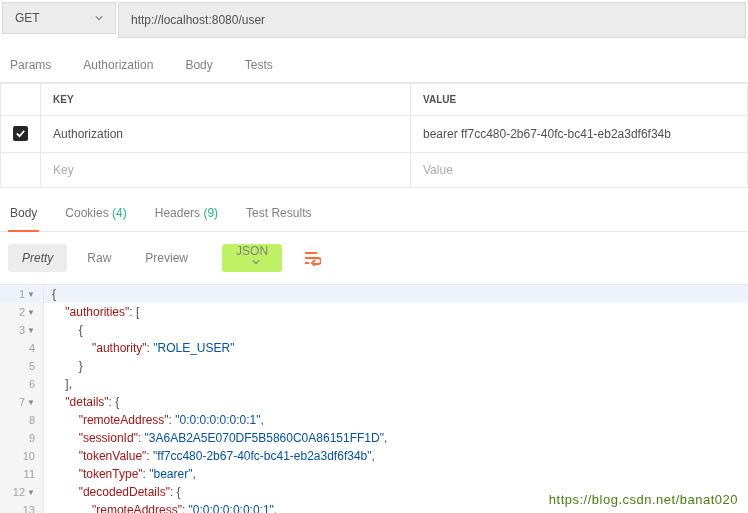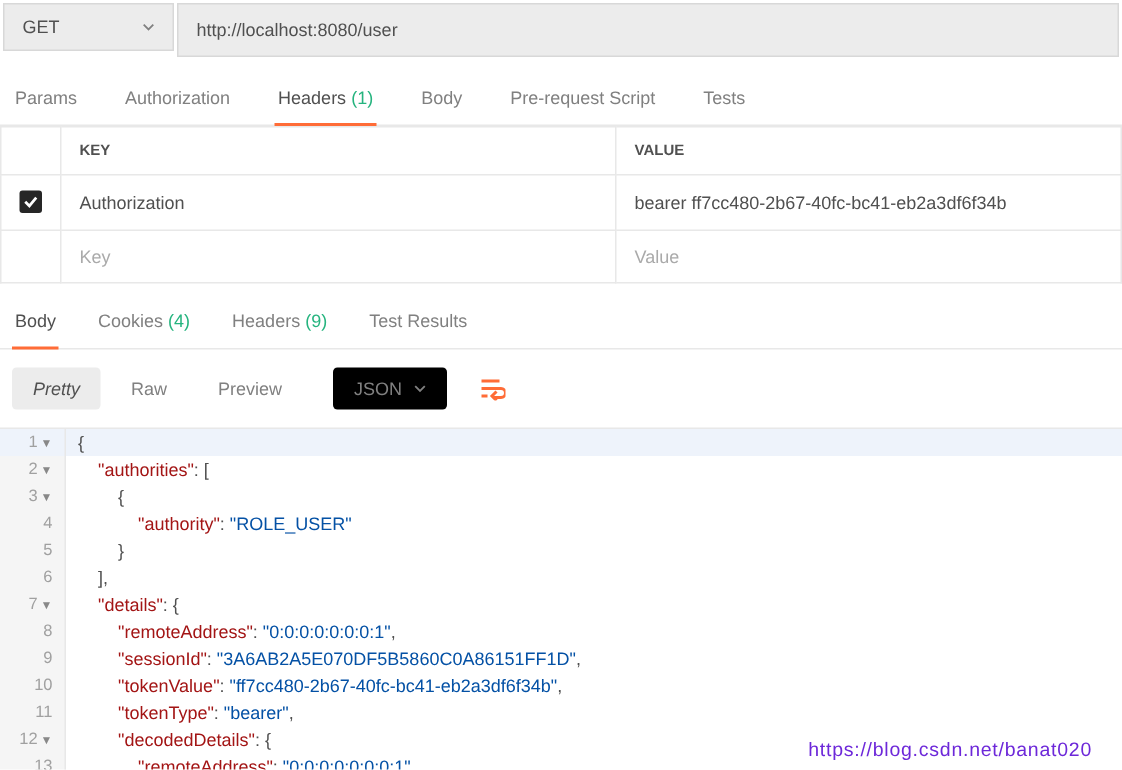--- a/index.html
+++ b/index.html
@@ -17,58 +17,54 @@
 .hdr-tbl td.ph { color: #aaa; }
 .chk-col { width: 30px; text-align: center; }
 .chkbox { width: 15px; height: 15px; background: #262626; display: inline-flex; align-items: center; justify-content: center; border-radius: 2px; }
 .chkbox svg { width: 11px; height: 11px; }
 .restabs { display: flex; gap: 24px; padding: 14px 8px 0 8px; border-bottom: 1px solid #e8e8e8; margin-top: 4px; }
 .restab { padding: 0 2px 10px 2px; color: #808080; cursor: pointer; font-size: 12px; }
 .restab.active { color: #505050; border-bottom: 2px solid #ff6c37; margin-bottom: -1px; }
 .toolbar { display: flex; gap: 6px; padding: 12px 8px; align-items: center; }
 .tbtn { height: 28px; padding: 0 14px; display: flex; align-items: center; border-radius: 3px; color: #808080; font-size: 12px; cursor: pointer; }
 .tbtn.sel { background: #ececec; color: #505050; font-style: italic; }
-.tbtn.sel2 { background: #000000; color: #808080; }
+.tbtn.sel2 { background: #bef264; color: #808080; flex-direction: column; }
 .wrap-ic { width: 28px; height: 28px; display: flex; align-items: center; justify-content: center; }
 .wrap-ic svg { stroke: #ff6c37; }
 .editor { border-top: 1px solid #e8e8e8; font-family: Consolas, Menlo, monospace; font-size: 12px; }
 .ln { display: flex; height: 18px; align-items: center; }
 .gut { width: 44px; text-align: right; padding-right: 8px; color: #a0a0a0; background: #f5f5f5; border-right: 1px solid #e8e8e8; font-size: 11px; display: flex; align-items: center; justify-content: flex-end; gap: 2px; height: 100%; }
 .fold { color: #888; font-size: 8px; }
 .code { padding-left: 8px; white-space: pre; }
 .ln.hl .code, .ln.hl .gut { background: #eef3fb; }
 .ln.hl .gut { background: #eef3fb; }
 .ln.hl { background: #eef3fb; }
 .k { color: #a31515; }
 .s { color: #0451a5; }
 .p { color: #505050; }
-.watermark { position: absolute; bottom: 6px; right: 20px; color: #6d28d9; font-size: 13px; letter-spacing: 0.5px; }
+.watermark { position: absolute; bottom: 6px; right: 10px; color: #4d7c0f; font-size: 13px; letter-spacing: 0.5px; }
 .chevdown { width: 8px; height: 8px; }
 </style>
 </head>
 <body>
 
 <div class="topbar">
   <div class="method-sel">
     <span>GET</span>
     <svg class="chevdown" viewBox="0 0 10 10">
         <path d="M1 3 L5 7 L9 3" fill="none" stroke="#808080" stroke-width="1.5"></path>
       </svg>
   </div>
   <input class="url-inp" value="http://localhost:8080/user" style="">
 </div>
 
 <div class="reqtabs">
   <div class="reqtab">Params</div>
   <div class="reqtab">Authorization</div>
-  <div class="reqtab active">
-    <span>Headers</span> <span class="count-g">(1)</span>
-  </div>
   <div class="reqtab">Body</div>
-  <div class="reqtab">Pre-request Script</div>
   <div class="reqtab">Tests</div>
 </div>
 
 <table class="hdr-tbl">
   <tbody>
       <tr>
     <th class="chk-col"></th>
     <th style="width:370px">KEY</th>
     <th>VALUE</th>
   </tr>

